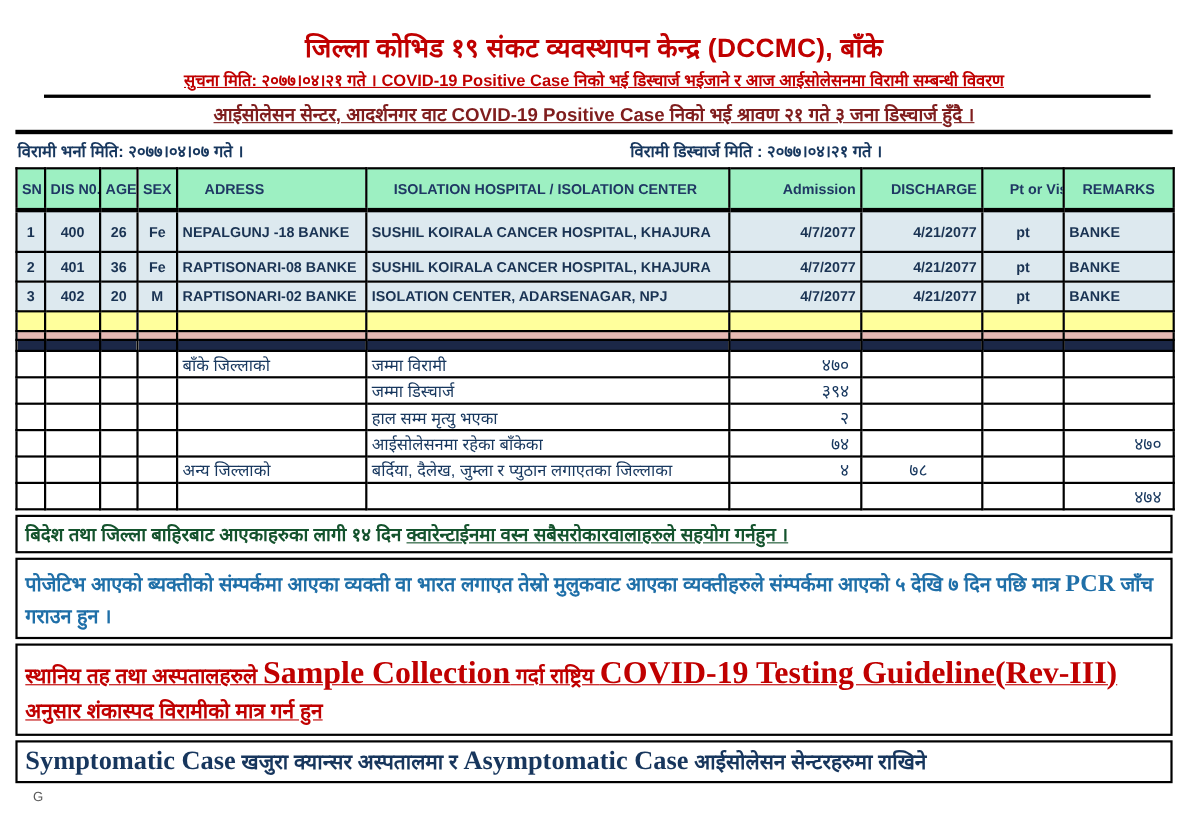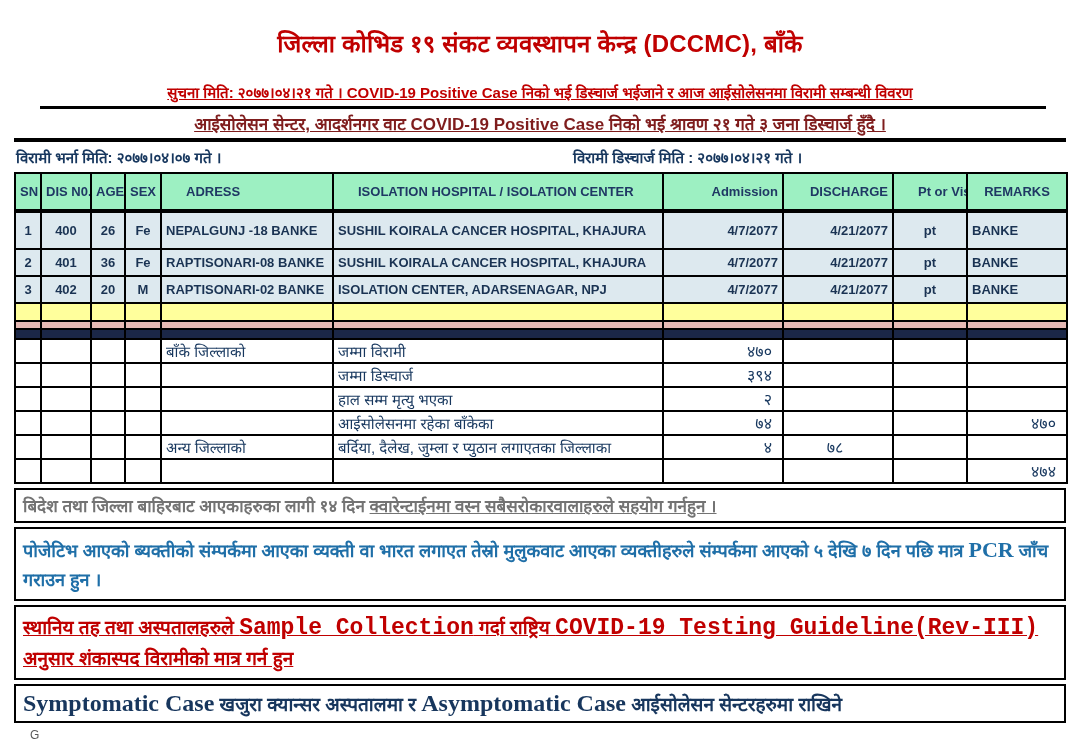--- a/index.html
+++ b/index.html
@@ -5,21 +5,21 @@
   * { box-sizing: border-box; }
   html,body { margin:0; padding:0; }
   body {
     width:1080px; height:751px; background:#ffffff; overflow:hidden;
     font-family:"Liberation Sans","DejaVu Sans",sans-serif;
   }
   .wrap { padding:26px 14px 0 14px; }
 
   .title { text-align:center; color:#c00000; font-size:24px; font-weight:bold; letter-spacing:.2px; }
   .notice { text-align:center; color:#c00000; font-size:15px; font-weight:bold;
-            text-decoration:underline; margin-top:23px; }
+            text-decoration:underline; margin-top:3px; }
   .sep1 { height:3px; background:#000; margin:4px 20px 0 26px; }
   .discharge-line { text-align:center; color:#7f1d1d; font-size:17px; font-weight:bold;
             text-decoration:underline; margin-top:3px; }
   .sep2 { height:4px; background:#000; margin-top:3px; }
   .dates { position:relative; height:25px; margin-top:3px; color:#17375e; font-weight:bold; font-size:15px; }
   .dates .left  { position:absolute; left:2px;  top:2px; }
   .dates .right { position:absolute; left:559px; top:2px; }
 
   table { border-collapse:collapse; table-layout:fixed; width:1052px; margin-top:2px; }
   th, td { border:2px solid #000; overflow:hidden; white-space:nowrap; padding:0 4px; }
@@ -38,26 +38,26 @@
   .row-pink td   { background:#e6b9b4; height:8px; }
   .row-navy td   { background:#1b2747; height:10px; border-color:#000; }
 
   .summary-row td { background:#ffffff; height:15px; font-weight:normal; }
   .summary-row td.group { font-size:15px; color:#17375e; text-align:left; }
   .summary-row td.label { font-size:15px; color:#17375e; text-align:left; }
   .summary-row td.dnum  { font-size:16px; color:#17375e; text-align:right; padding-right:10px; }
   .summary-row td.mid   { text-align:center; }
 
   .note { border:2px solid #000; width:1052px; margin-top:4px; padding:4px 7px; background:#fff; }
-  .note1 { color:#737373; font-weight:bold; font-size:17px; }
+  .note1 { color:#14532d; font-weight:bold; font-size:17px; }
   .note1 .u { text-decoration:underline; }
   .note2 { color:#1f6fa8; font-weight:bold; font-size:18px; line-height:1.55; }
   .note2 .serif { font-family:"Liberation Serif","DejaVu Serif",serif; font-size:22px;text-align:center; }
   .note3 { color:#c00000; font-weight:bold; font-size:19px; text-decoration:underline; line-height:1.5; }
-  .note3 .serif { font-family:Liberation Mono, monospace; font-size:23px; }
+  .note3 .serif { font-family:Liberation Serif, serif; font-size:29px; }
   .note4 { color:#17365d; font-weight:bold; font-size:19px; }
   .note4 .serif { font-family:"Liberation Serif","DejaVu Serif",serif; font-size:24px; }
   .footer-mark { color:#595959; font-size:12px; margin:5px 0 0 16px; }
 </style>
 </head>
 <body>
 
 <div class="wrap">
 
   <div class="title">जिल्ला कोभिड १९ संकट व्यवस्थापन केन्द्र (DCCMC), बाँके</div>

